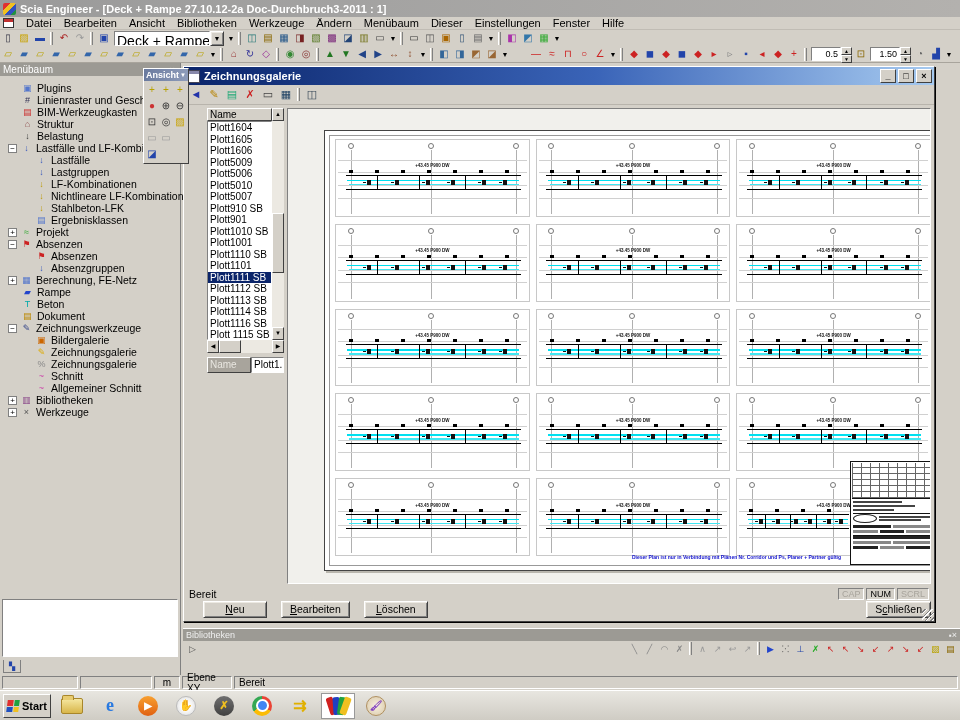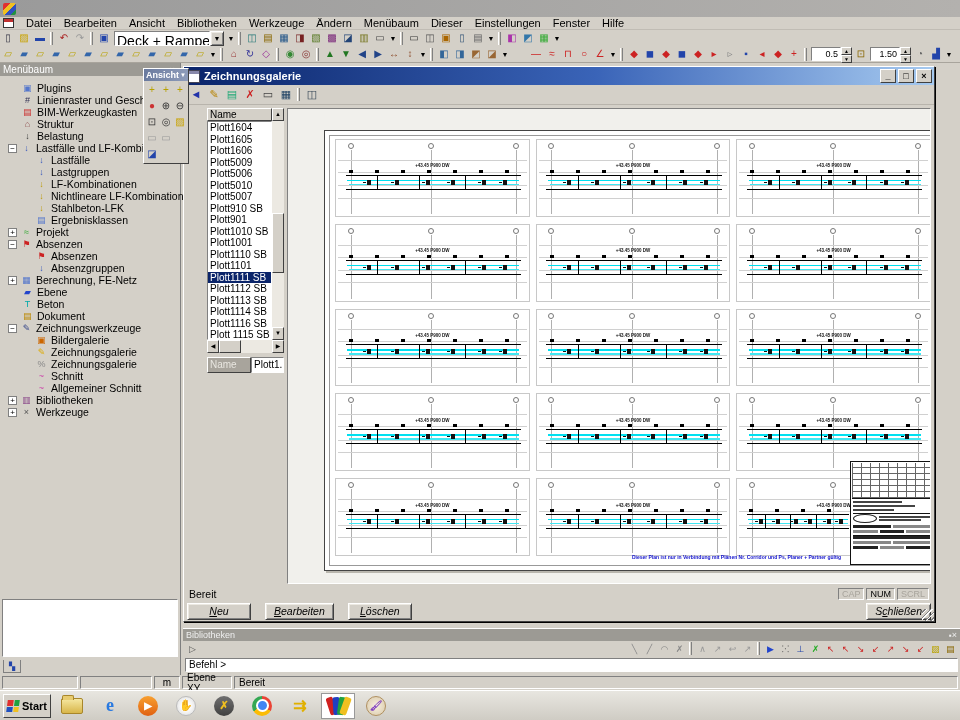--- a/index.html
+++ b/index.html
@@ -111,21 +111,21 @@
   .tb-bar.g { background:#888; }
   .tb-thin { height:2px; background:#444; margin:2px 2px 0 2px; }
   .tb-sec { border-top:1px solid #111; margin-top:2px; }
   #sheetnote { position:absolute; right:100px; bottom:10px; font-size:5px; color:#1111cc; white-space:nowrap; font-weight:bold; }
 
   
   .dstatus { position:absolute; left:3px; right:3px; bottom:20px; height:15px; display:flex; align-items:center; font-size:10.5px; padding:0 2px; }
   .locks { margin-left:auto; display:flex; gap:2px; }
   .lock { border:1px solid; border-color:#808080 #fff #fff #808080; font-size:9px; padding:0 3px; color:#a8a49c; }
   .lock.on { color:#000; }
-  .dbuttons { position:absolute; left:3px; right:3px; bottom:1px; height:19px; display:flex; align-items:flex-end; gap:14px;font-style:italic; }
+  .dbuttons { position:absolute; left:19px; right:3px; bottom:1px; height:19px; display:flex; align-items:flex-start; gap:14px; }
   .btn { min-width:64px; height:17px; background:#d4d0c8; border:1px solid; border-color:#fff #404040 #404040 #fff; box-shadow:inset 1px 1px 0 #ece9e2, inset -1px -1px 0 #808080; font-size:10.5px; text-align:center; line-height:15px; padding:0 8px; cursor:default; }
   .btn.right { margin-left:auto; }
   .rgrip { position:absolute; right:0; bottom:0; width:12px; height:12px;
     background:repeating-linear-gradient(135deg,transparent 0 2px,#808080 2px 3px,#fff 3px 4px); }
 
   
   #cmdpanel { position:absolute; left:183px; top:628px; width:777px; height:46px; background:#d4d0c8; border-top:1px solid #fff; }
   .cmdhdr { height:12px; background:#9c9a94; color:#eee; font-size:9px; display:flex; align-items:center; padding:0 3px; }
   .cmdhdr .sp { flex:1; }
   .cmdicons { height:17px; display:flex; align-items:center; padding:0 2px; }
@@ -156,20 +156,21 @@
   .sciafan i:nth-child(3){ left:11px; background:#20a040; transform:rotate(8deg); }
   .sciafan i:nth-child(4){ left:15px; background:#f0c020; transform:rotate(20deg); }
 </style>
 </head>
 <body>
 
 <div id="screen">
 
   <div class="titlebar">
     <span class="appico"></span>
+    <span>Scia Engineer - [Deck + Rampe 27.10.12-2a Doc-Durchbruch3-2011 : 1]</span>
   </div>
 
   <div class="menubar">
     <span class="mdiico"></span>
     <span id="menuitems" style="display:flex">
         <span class="menu-item">Datei</span>
         <span class="menu-item">Bearbeiten</span>
         <span class="menu-item">Ansicht</span>
         <span class="menu-item">Bibliotheken</span>
         <span class="menu-item">Werkzeuge</span>
@@ -404,21 +405,21 @@
         <div class="trow">
           <span class="tpad" style="width: 4px;"></span>
           <span class="texp">+</span>
           <span class="tico" style="color: rgb(85, 119, 204);">▦</span>
           <span>Berechnung, FE-Netz</span>
         </div>
         <div class="trow">
           <span class="tpad" style="width: 4px;"></span>
           <span class="tpad" style="width: 13px;"></span>
           <span class="tico" style="color: rgb(34, 68, 204);">▰</span>
-          <span>Ebene</span>
+          <span>Rampe</span>
         </div>
         <div class="trow">
           <span class="tpad" style="width: 4px;"></span>
           <span class="tpad" style="width: 13px;"></span>
           <span class="tico" style="color: rgb(0, 170, 170);">T</span>
           <span>Beton</span>
         </div>
         <div class="trow">
           <span class="tpad" style="width: 4px;"></span>
           <span class="tpad" style="width: 13px;"></span>
@@ -1065,21 +1066,20 @@
           <span class="ico ico-sm" style="color: rgb(204, 34, 34);">↖</span>
           <span class="ico ico-sm" style="color: rgb(204, 34, 34);">↘</span>
           <span class="ico ico-sm" style="color: rgb(204, 34, 34);">↙</span>
           <span class="ico ico-sm" style="color: rgb(204, 34, 34);">↗</span>
           <span class="ico ico-sm" style="color: rgb(204, 34, 34);">↘</span>
           <span class="ico ico-sm" style="color: rgb(204, 34, 34);">↙</span>
           <span class="ico ico-sm" style="color: rgb(184, 162, 0);">▨</span>
           <span class="ico ico-sm" style="color: rgb(136, 102, 0);">▤</span>
         </span>
     </div>
-    <div class="cmdinput">Befehl &gt;</div>
   </div>
 
   <div id="statusbar">
     <span class="scell" style="width:76px"></span>
     <span class="scell" style="width:72px"></span>
     <span class="scell" style="width:26px;justify-content:center">m</span>
     <span class="scell" style="width:50px">Ebene XY</span>
     <span class="scell" style="flex:1">Bereit</span>
   </div>
 

